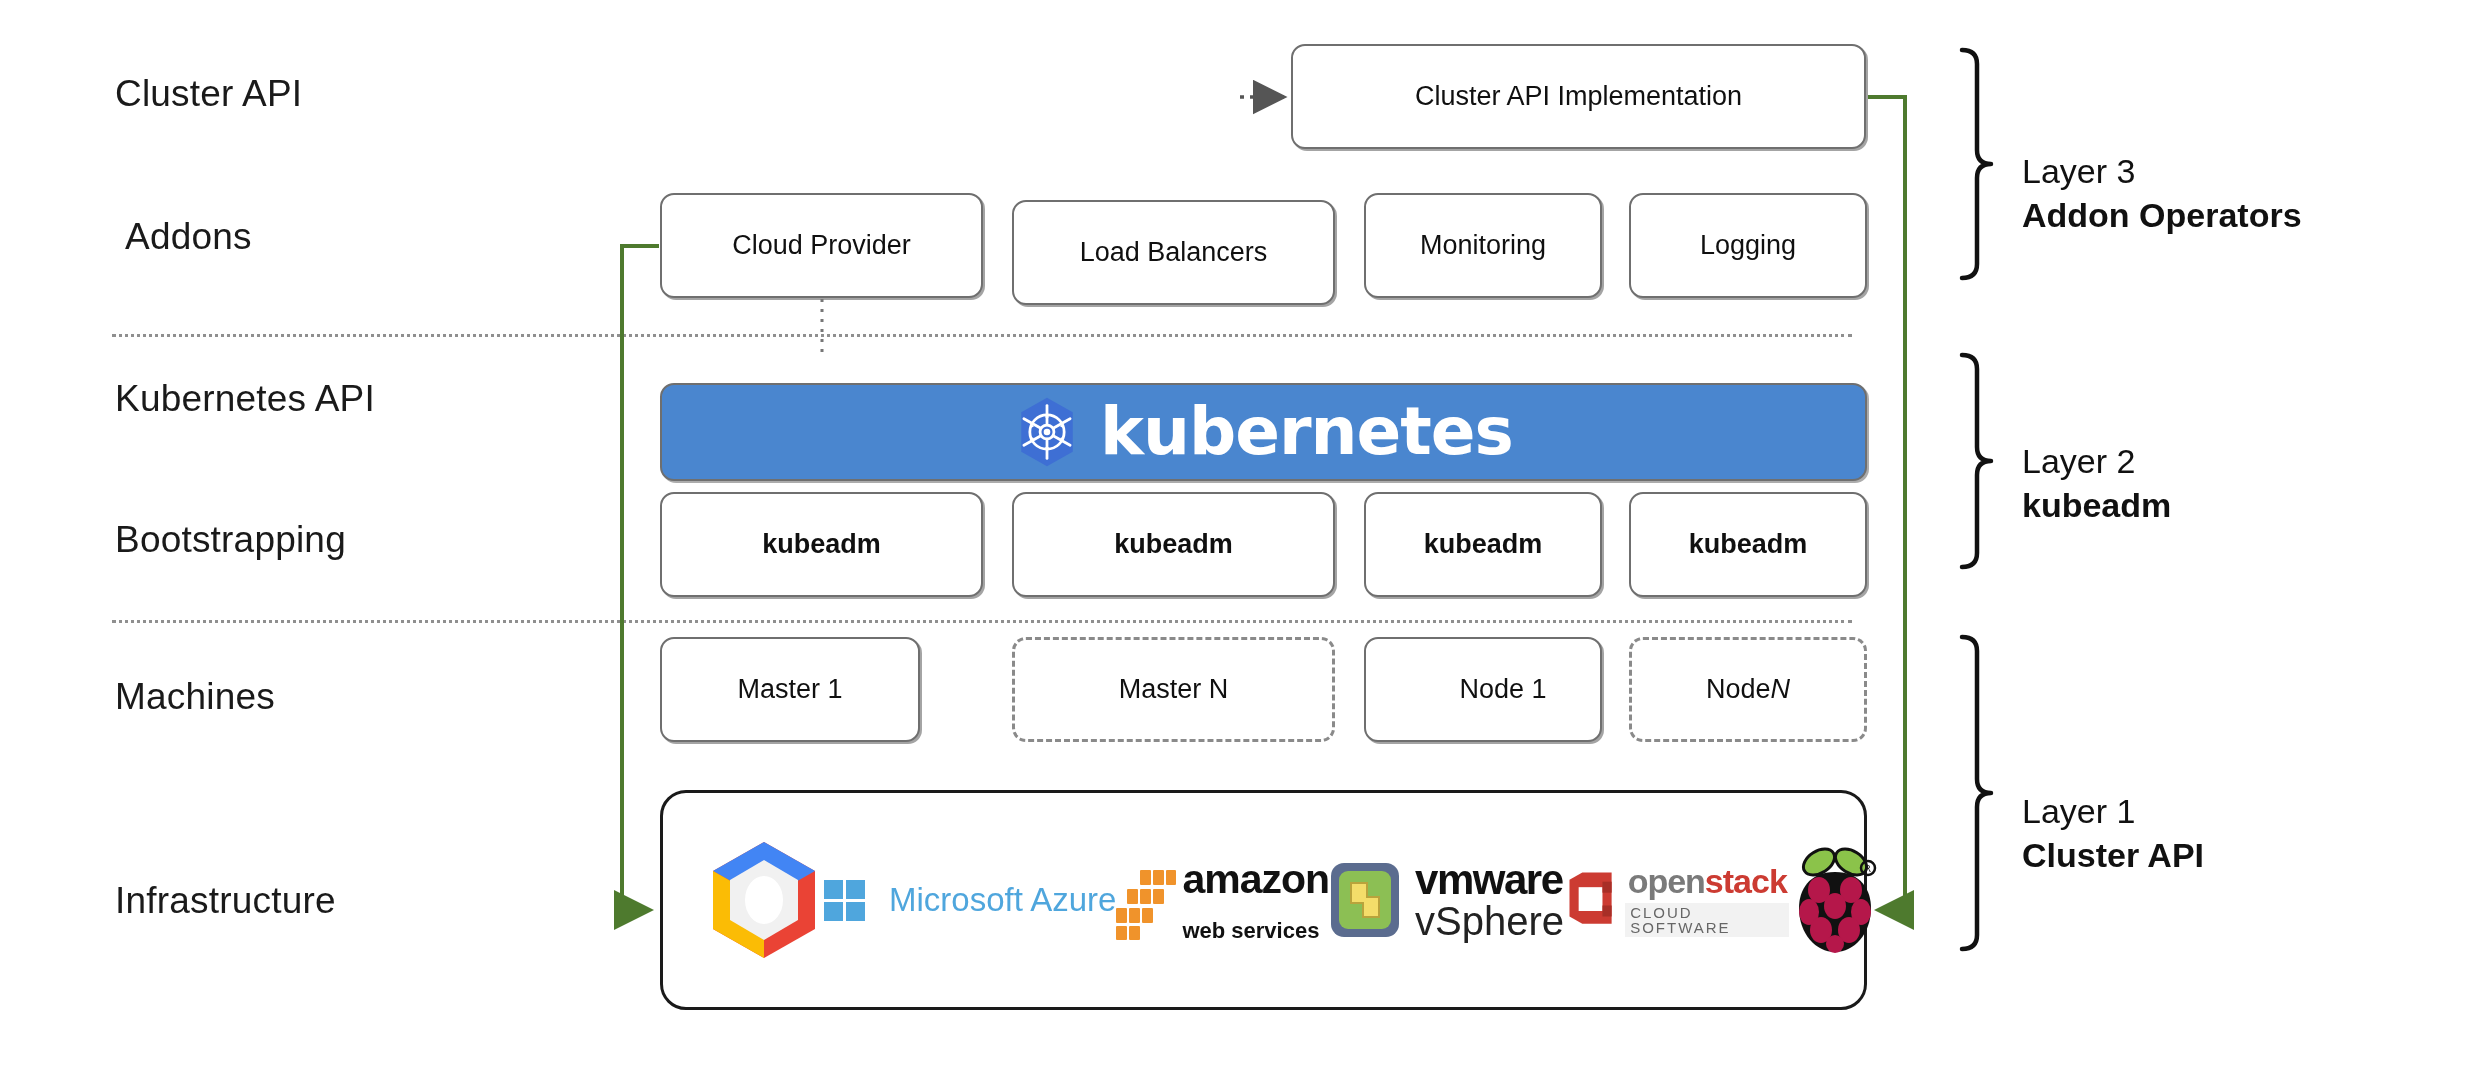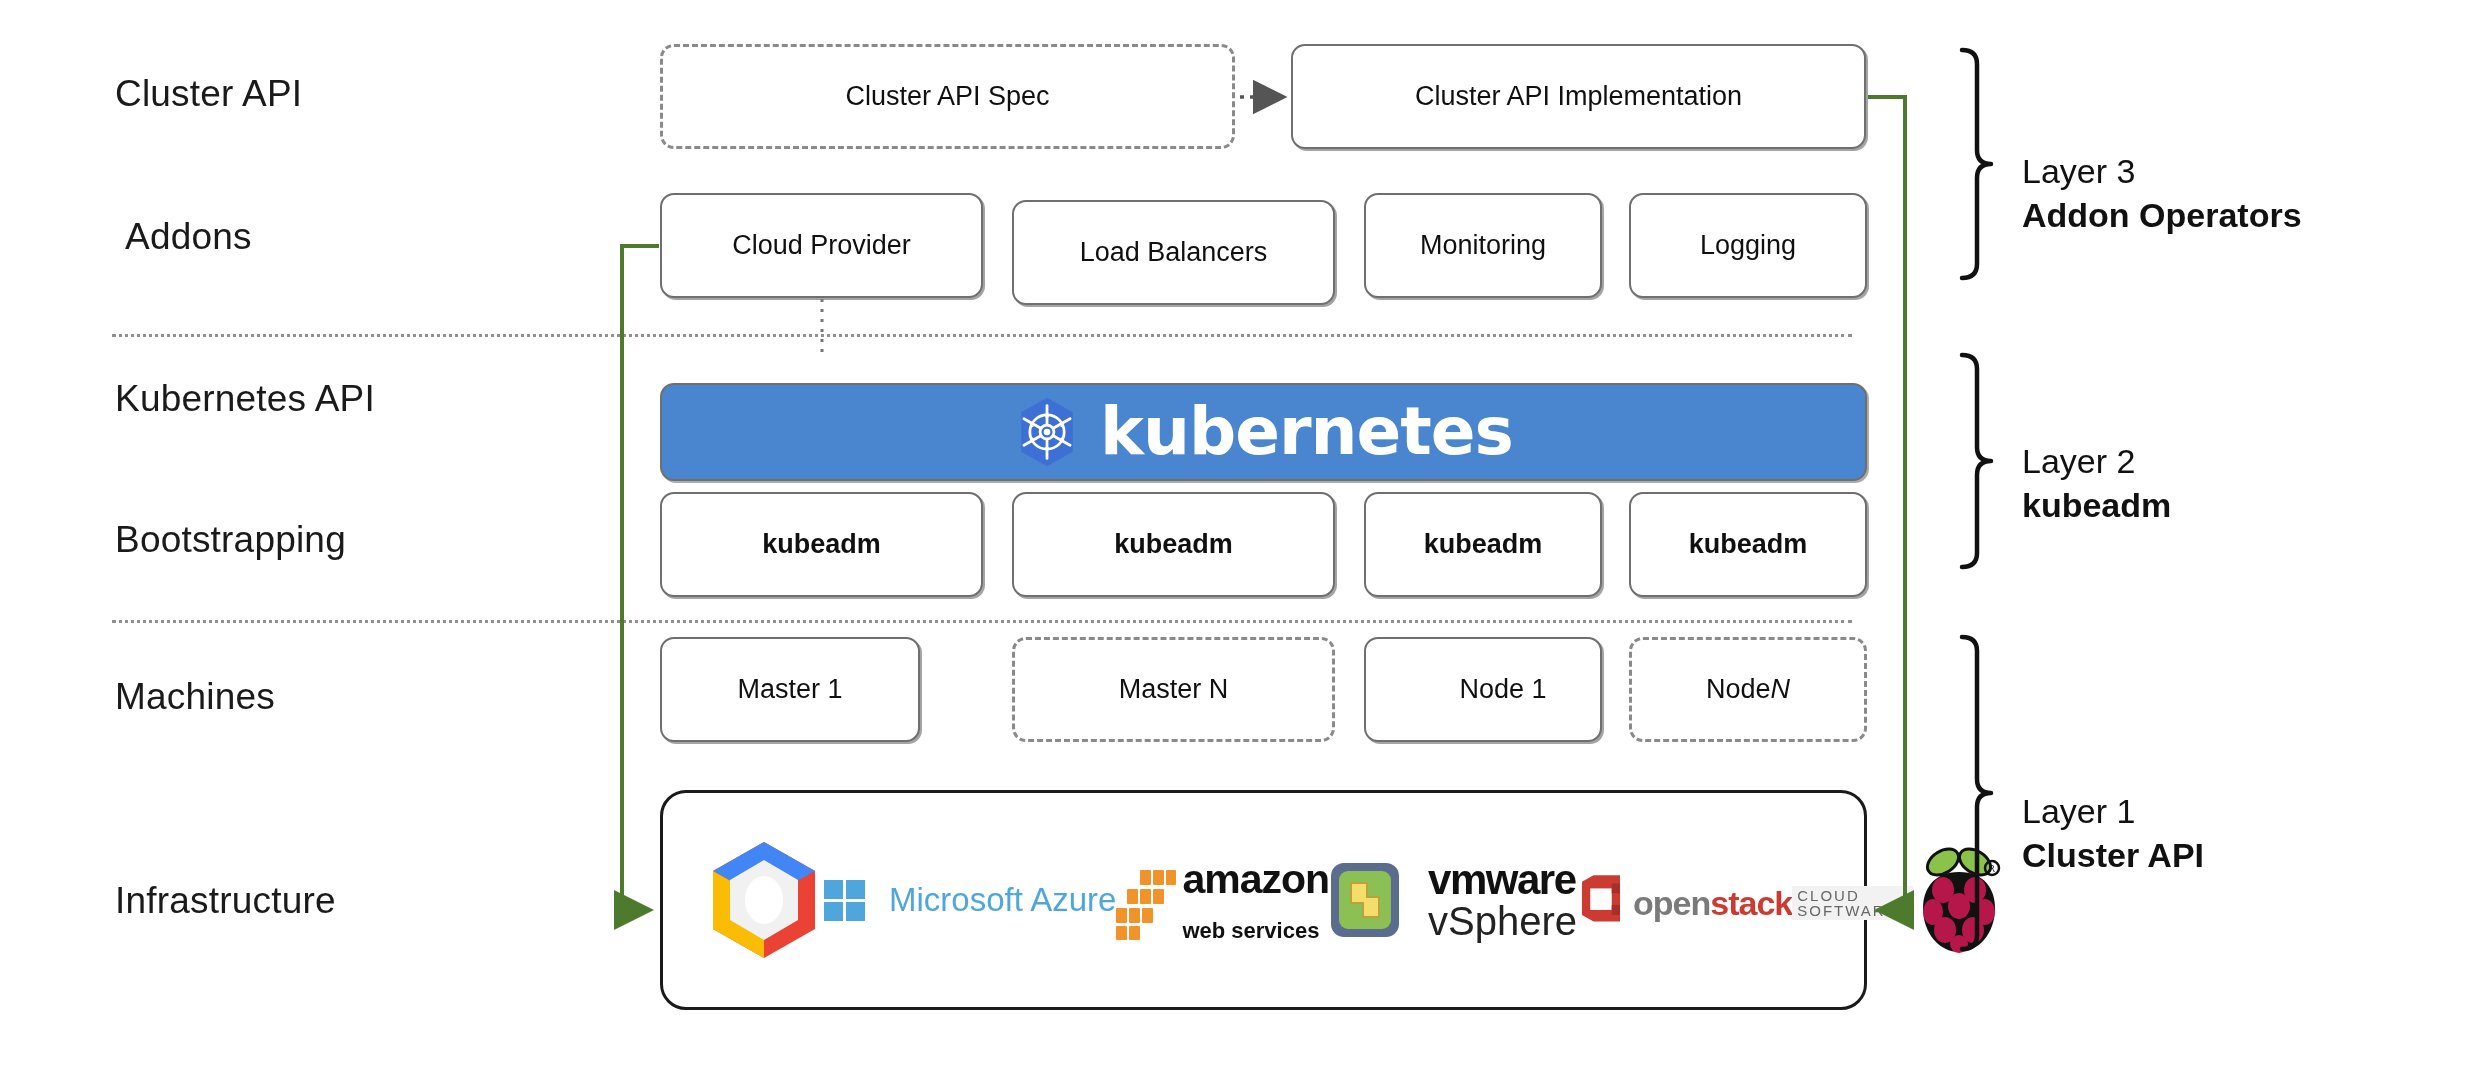--- a/index.html
+++ b/index.html
@@ -55,23 +55,20 @@
   <div class="divider" style="left:112px;top:334px;width:1740px;"></div>
   <div class="divider" style="left:112px;top:620px;width:1740px;"></div>
 
   <div class="rowlabel" style="left:115px;top:75px;">Cluster API</div>
   <div class="rowlabel" style="left:125px;top:218px;">Addons</div>
   <div class="rowlabel" style="left:115px;top:380px;">Kubernetes API</div>
   <div class="rowlabel" style="left:115px;top:521px;">Bootstrapping</div>
   <div class="rowlabel" style="left:115px;top:678px;">Machines</div>
   <div class="rowlabel" style="left:115px;top:882px;">Infrastructure</div>
 
-  <div class="box dashed" style="left:660px;top:44px;width:575px;height:105px;">
-    <span>Cluster API Spec</span>
-  </div>
   <div class="box solid" style="left:1291px;top:44px;width:575px;height:105px;">
     <span>Cluster API Implementation</span>
   </div>
 
   <div class="box solid" style="left:660px;top:193px;width:323px;height:105px;">
     <span>Cloud Provider</span>
   </div>
   <div class="box solid" style="left:1012px;top:193px;width:323px;height:105px;margin-top:7px;">
     <span>Load Balancers</span>
   </div>
@@ -175,40 +172,40 @@
           <rect x="0" y="58" width="11" height="14" rx="1"></rect>
           <rect x="13" y="58" width="11" height="14" rx="1"></rect>
         </g>
       </svg>
       <span style="display:flex;flex-direction:column;align-items:flex-start;line-height:1;">
         <span style="font-size:41px;font-weight:bold;color:#111;letter-spacing:-1px;">amazon</span>
         <span style="font-size:22px;font-weight:bold;color:#111;margin-top:20px;">web services</span>
       </span>
     </span>
 
-    <span class="logo" style="gap:27px;">
+    <span class="logo" style="gap:14px;">
       <svg width="72" height="78" viewBox="0 0 72 78" aria-hidden="true">
         <rect x="2" y="2" width="68" height="74" rx="13" fill="#5b6c8f"></rect>
         <rect x="10" y="10" width="52" height="58" rx="9" fill="#8cbf54"></rect>
         <path d="M22 22h16v14h12v20H34V42H22z" fill="#f4dd6a" stroke="#b9a33c" stroke-width="2"></path>
       </svg>
       <span style="display:flex;flex-direction:column;align-items:flex-start;line-height:1;">
         <span style="font-size:42px;font-weight:bold;color:#111;letter-spacing:-1.5px;">vmware</span>
         <span style="font-size:40px;color:#222;margin-top:0;">vSphere</span>
       </span>
     </span>
 
     <span class="logo" style="gap:8px;">
       <svg width="58" height="68" viewBox="0 0 58 68" aria-hidden="true">
         <path d="M6 12 L20 4 L52 4 L52 60 L20 60 L6 52 Z" fill="#cc3b32"></path>
         <rect x="16" y="20" width="26" height="26" fill="#ffffff"></rect>
         <rect x="42" y="14" width="10" height="12" fill="#a82f27"></rect>
         <rect x="42" y="40" width="10" height="12" fill="#a82f27"></rect>
       </svg>
-      <span style="display:flex;align-items:flex-end;line-height:1;">
+      <span style="display:flex;flex-direction:column;align-items:center;line-height:1;">
         <span style="font-size:34px;font-weight:bold;letter-spacing:-1px;">
           <span style="color:#7a7a7a;">open</span><span style="color:#cc3b32;">stack</span>
         </span>
         <span style="font-size:15px;color:#666;letter-spacing:2px;margin-top:5px;
                      background:#f2f2f2;padding:2px 5px;">CLOUD SOFTWARE</span>
       </span>
     </span>
 
     <span class="logo">
       <svg width="92" height="116" viewBox="0 0 92 116" aria-hidden="true">

